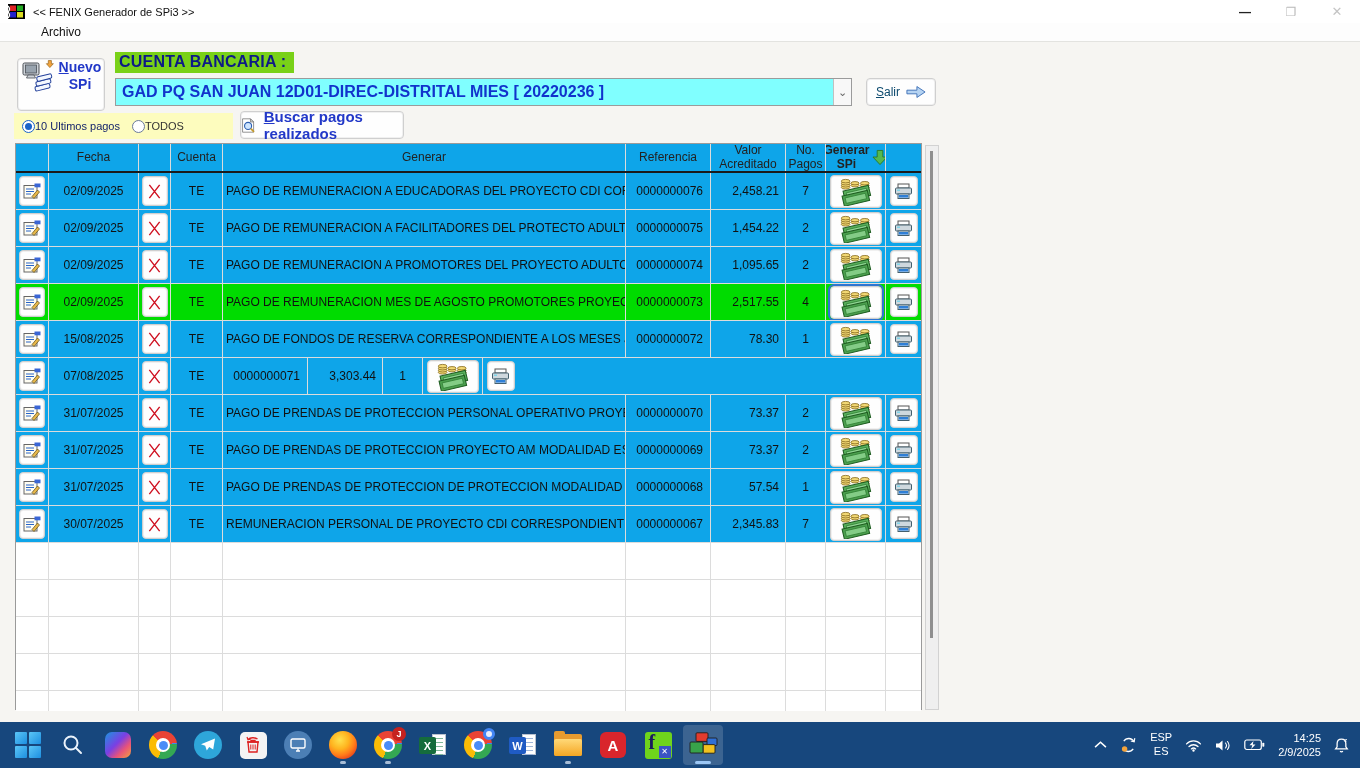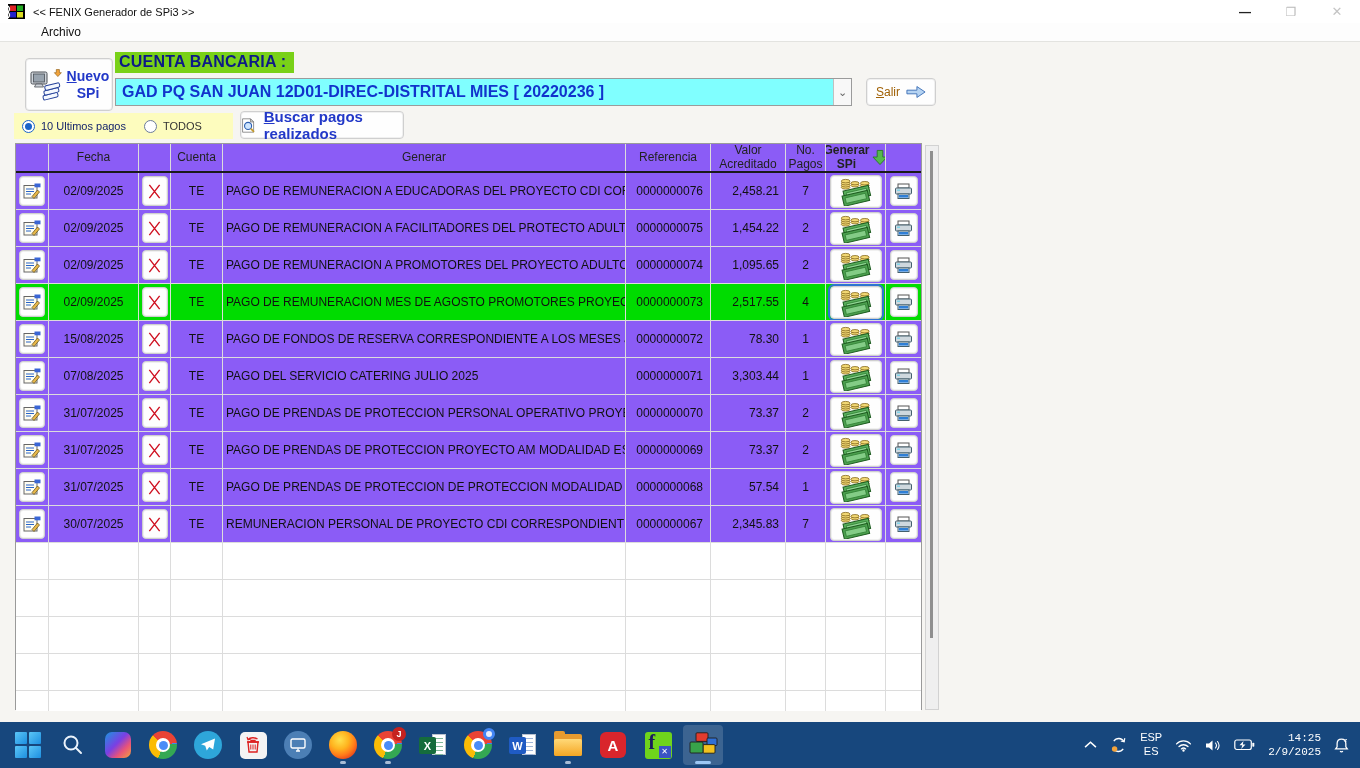--- a/index.html
+++ b/index.html
@@ -19,44 +19,44 @@
 
   
   .menubar { position:absolute; left:0; top:23px; width:1360px; height:19px; background:#fdfdfd; border-bottom:1px solid #e3e3e0; display:flex; align-items:center;padding-left:28px; }
   .menu-item { margin-left:10px; font-size:12px; color:#111; padding:0 3px; }
 
   
   .content { position:absolute; left:0; top:42px; width:1360px; height:680px; background:#f6f5f2; }
 
   .btn3d { background:#fefefe; border:1px solid #cfcfcf; border-radius:4px; box-shadow:0 0 0 1px #f0f0f0 inset; cursor:default; }
 
-  .nuevo-btn { position:absolute; left:25px; top:16px; width:88px; height:53px; display:flex; align-items:center; justify-content:center; gap:4px; }
+  .nuevo-btn { position:absolute; left:17px; top:16px; width:88px; height:53px; display:flex; justify-content:center; gap:4px; }
   .nuevo-text { color:#2238c8; font-weight:bold; font-size:14px; text-align:center; line-height:1.2; }
 
   .cuenta-label { position:absolute; left:115px; top:10px; background:#79d118; color:#0d1a86; font-weight:bold; font-size:16px; padding:1px 8px 2px 4px; letter-spacing:0.2px; }
   .combo { position:absolute; left:115px; top:36px; width:737px; height:28px; background:#80ffff; border:1px solid #9b9b9b; display:flex;gap:17px; }
   .combo-text { flex:1; font-size:16px; font-weight:bold; color:#1133cc; line-height:26px; padding-left:6px; white-space:nowrap; overflow:hidden; }
   .combo-arrow { width:18px; border-left:1px solid #c0c0c0; background:#f8f8f8; display:flex; align-items:center; justify-content:center; color:#666; font-size:11px; }
 
-  .salir-btn { position:absolute; left:866px; top:36px; width:70px; height:28px; display:flex; align-items:center; justify-content:center; gap:6px; font-size:12px; color:#a16207; }
-
-  .filter-panel { position:absolute; left:14px; top:71px; width:219px; height:26px; background:#fdfcbe; display:flex; align-items:center; gap:6px; padding-left:8px; }
+  .salir-btn { position:absolute; left:866px; top:36px; width:70px; height:28px; display:flex; align-items:center; justify-content:center; gap:6px; font-size:12px; color:#0c4a6e; }
+
+  .filter-panel { position:absolute; left:14px; top:71px; width:219px; height:26px; background:#fdfcbe; display:flex; align-items:center; padding-left:8px; }
   .radio { width:13px; height:13px; border-radius:50%; background:#fff; border:1px solid #6b7b9a; position:relative; }
   .radio.on { border-color:#1a63c8; }
   .radio.on::after { content:""; position:absolute; left:2px; top:2px; width:7px; height:7px; border-radius:50%; background:#1a63c8; }
   .radio-label1 { font-size:11px; color:#15246b; margin-right:12px; }
   .radio-label2 { font-size:11px; color:#333; }
 
   .buscar-btn { position:absolute; left:240px; top:69px; width:164px; height:28px; display:flex; align-items:center; justify-content:center; gap:7px; }
   .buscar-text { color:#2238c8; font-weight:bold; font-size:15px; }
   u { text-decoration:underline; }
 
   
   .grid { position:absolute; left:15px; top:101px; width:907px; height:567px; background:#fff; border:1px solid #9a9a9a; }
-  .trow { display:flex; width:905px; height:37px; border-bottom:1px solid #dcdcdc; background:#8b5cf6; }
+  .trow { display:flex; width:905px; height:37px; border-bottom:1px solid #dcdcdc; background:#0ea5e9; }
   .trow.header { height:29px; border-bottom:2px solid #1a1a1a; }
   .trow.selected { background:#00dc00; }
   .cell { border-right:1px solid #dcdcdc; height:100%; display:flex; align-items:center; justify-content:center; font-size:12px; color:#111; overflow:hidden; }
   .cell:last-child { border-right:none; }
   .c0{width:33px;} .c1{width:90px;} .c2{width:32px;} .c3{width:52px;} .c4{width:403px; justify-content:flex-start; padding-left:3px; white-space:nowrap;}
   .c5{width:85px; justify-content:flex-end; padding-right:7px;} .c6{width:75px; justify-content:flex-end; padding-right:6px;}
   .c7{width:40px;} .c8{width:60px;} .c9{width:35px;}
   .header .cell { font-size:12px; color:#222; text-align:center; line-height:1.15; }
   .header .c4, .header .c5, .header .c6 { justify-content:center; padding:0; }
   .hdr-generar { font-weight:bold; display:flex; align-items:center; gap:2px; }
@@ -98,21 +98,21 @@
   .fenix-sq { width:27px; height:27px; border-radius:3px; background:#6fd41c; position:relative; }
   .fenix-f { position:absolute; left:4px; top:-1px; color:#1a1a5e; font-weight:bold; font-size:20px; font-family:"Liberation Serif",serif; }
   .fenix-sub { position:absolute; right:1px; bottom:1px; width:12px; height:12px; background:#3b53c4; color:#fff; font-size:8px; display:flex; align-items:center; justify-content:center; }
   .folder-icon { position:relative; width:28px; height:22px; }
   .folder-back { position:absolute; left:0; top:0; width:28px; height:22px; border-radius:2px; background:#e79b2f; }
   .folder-back::before { content:""; position:absolute; left:0; top:-3px; width:11px; height:5px; border-radius:2px 2px 0 0; background:#e79b2f; }
   .folder-front { position:absolute; left:0; top:5px; width:28px; height:17px; border-radius:2px; background:linear-gradient(#ffd978,#f5a623); }
 
   .tb-right { position:absolute; right:0; top:0; height:46px; display:flex; align-items:center; gap:13px; padding-right:10px; color:#fff; }
   .tray-txt { font-size:11px; color:#fff; text-align:center; line-height:1.25; }
-  .tray-clock { font-size:11px; color:#fff; text-align:right; line-height:1.3;font-family:Liberation Mono, monospace; }
+  .tray-clock { font-size:11px; color:#fff; text-align:right; line-height:1.3; }
 
   .icon-center { display:flex; align-items:center; justify-content:center; }
 </style>
 </head>
 <body>
 
 <div class="screen">
 
   <div class="titlebar">
     <svg class="app-icon" viewBox="0 0 17 15">
@@ -539,21 +539,20 @@
             </div>
       <div class="cell c1">07/08/2025</div>
       <div class="cell c2">
               <div class="mini-btn btn3d">
         <svg width="15" height="17" viewBox="0 0 16 18">
           <path d="M2.5 2 L13.5 16 M13.5 2 L2.5 16" stroke="#cf1020" stroke-width="1.5" fill="none"></path>
         </svg>
       </div>
             </div>
       <div class="cell c3">TE</div>
-      <div class="cell c4">PAGO DEL SERVICIO CATERING JULIO 2025</div>
       <div class="cell c5">0000000071</div>
       <div class="cell c6">3,303.44</div>
       <div class="cell c7">1</div>
       <div class="cell c8">
               <div class="money-btn btn3d">
         <svg width="36" height="29" viewBox="0 0 34 28">
           <g fill="#f2d874" stroke="#8a6d1f" stroke-width="0.8">
             <ellipse cx="7" cy="10" rx="4.2" ry="1.7"></ellipse>
                     <ellipse cx="7" cy="8" rx="4.2" ry="1.7"></ellipse>
             <ellipse cx="7" cy="6" rx="4.2" ry="1.7"></ellipse>

